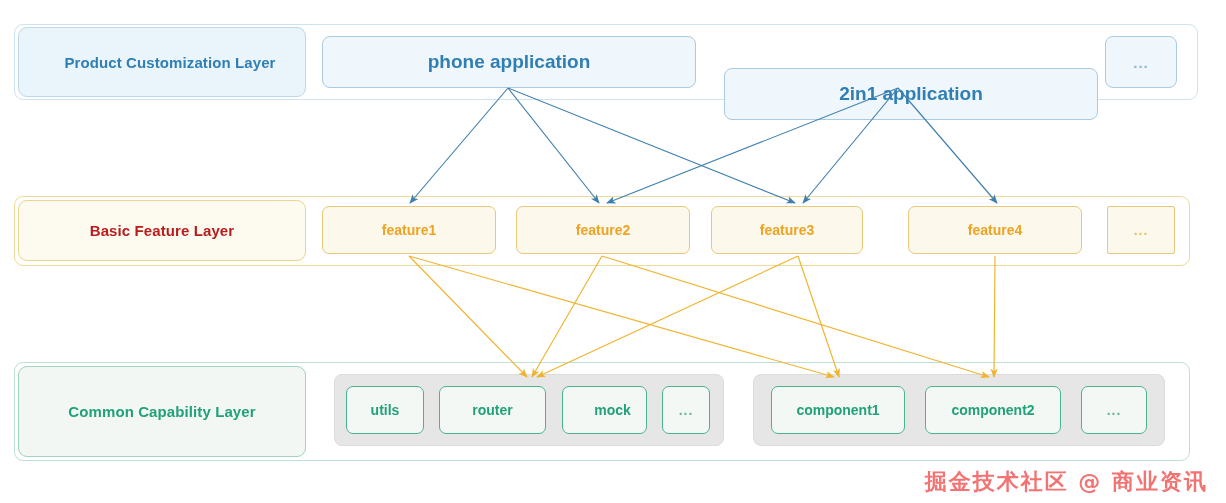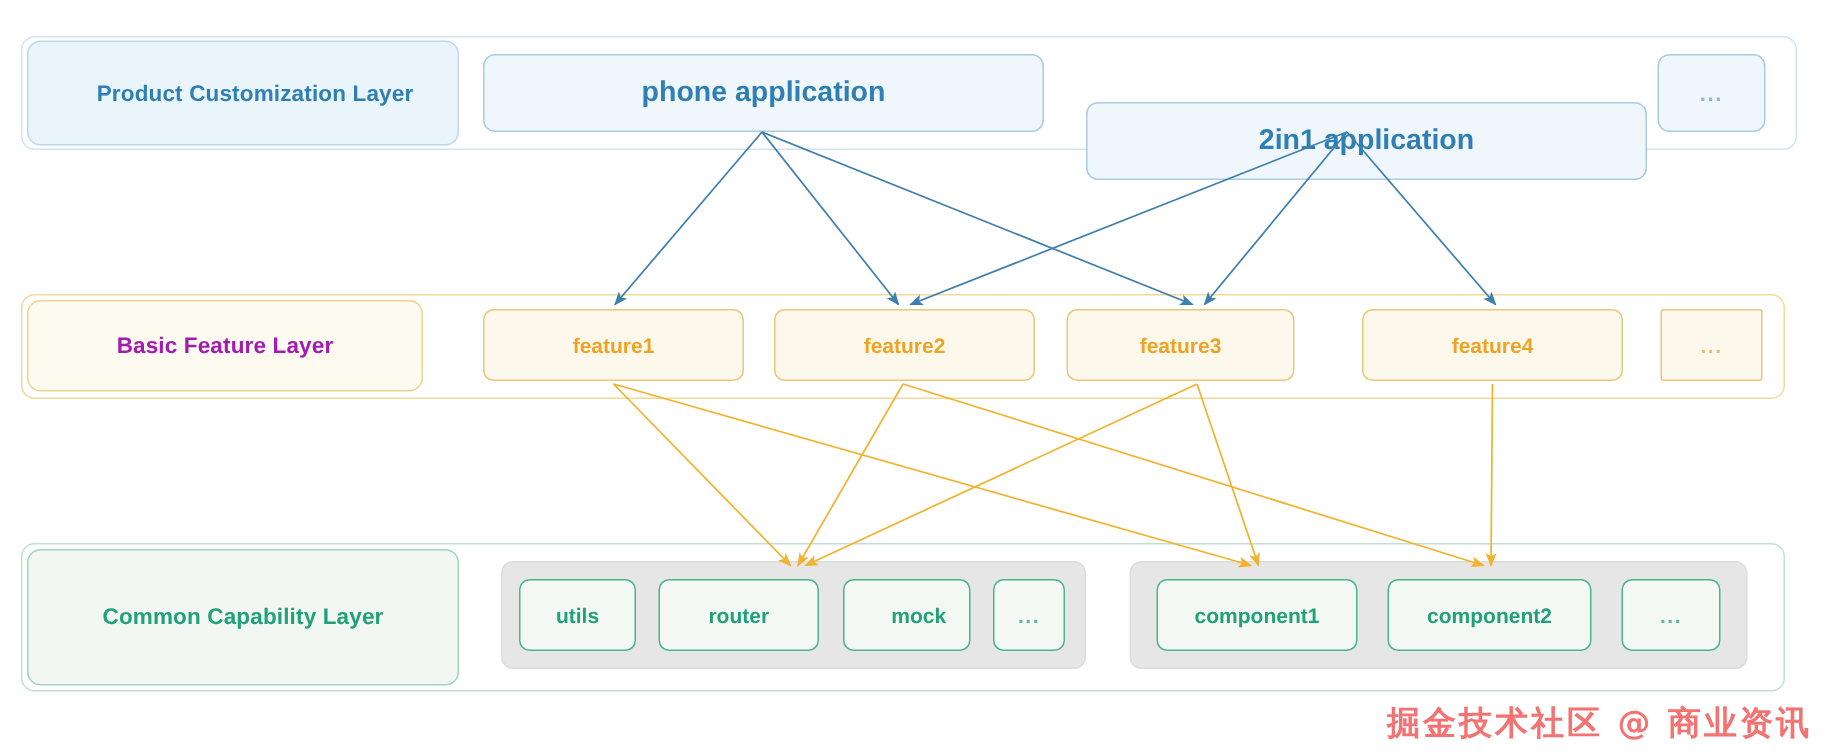--- a/index.html
+++ b/index.html
@@ -70,24 +70,24 @@
     z-index: 3;
   }
   .title-product {
     left: 18px; top: 27px; width: 288px; height: 70px;
     background: #eaf4fb;
     border-color: #bcd9ec;
     color: #2f7fb5;
     padding-left: 16px;
   }
   .title-feature {
-    left: 18px; top: 200px; width: 264px; height: 61px;
+    left: 18px; top: 200px; width: 288px; height: 61px;
     background: #fdfaf0;
     border-color: #ecd58f;
-    color: #a21caf;
+    color: #b91c1c;
   }
   .title-common {
     left: 18px; top: 366px; width: 288px; height: 91px;
     background: #f2f7f4;
     border-color: #9fd4bf;
     color: #21a179;
   }
 
   
   .node {

